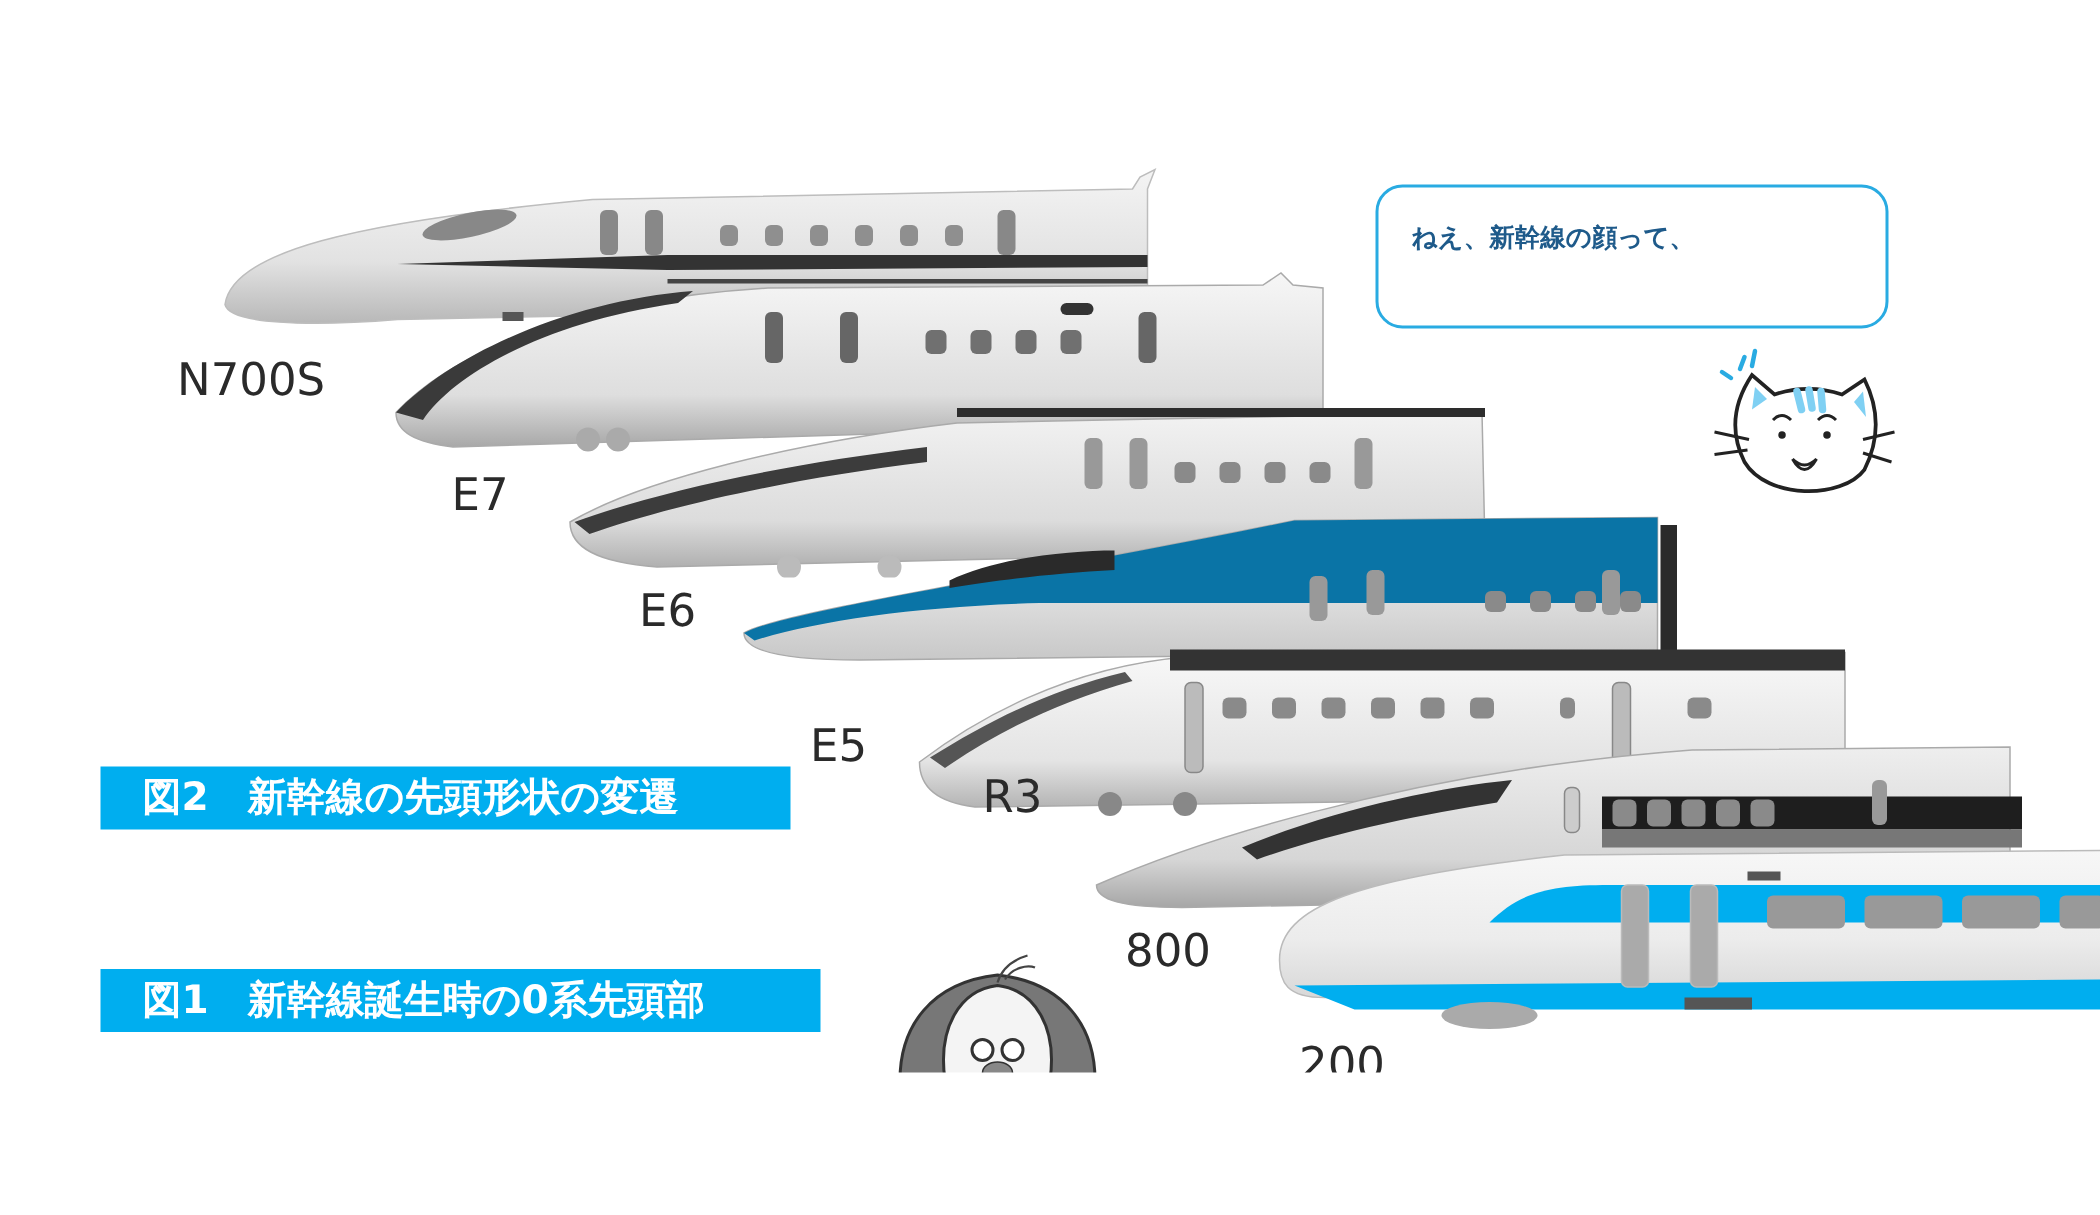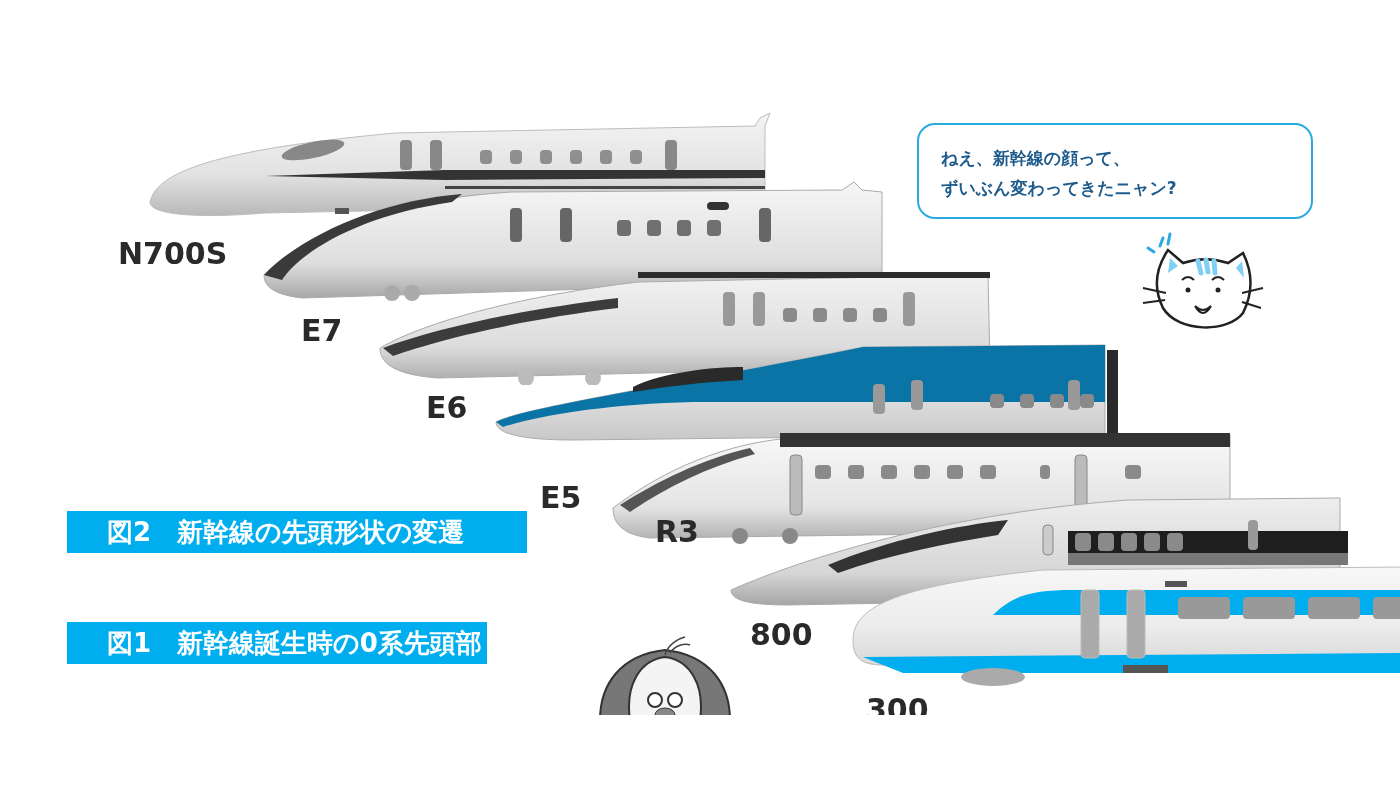--- a/index.html
+++ b/index.html
@@ -1,21 +1,21 @@
 <!DOCTYPE html>
 <html><head>
 <meta charset="utf-8">
 <style>
   html,body{margin:0;padding:0;background:#fff;}
   body{width:1400px;height:810px;position:relative;overflow:hidden;font-family:"DejaVu Sans",sans-serif;}
   .stage{position:absolute;left:0;top:0;width:1400px;height:810px;}
   .train{position:absolute;}
-  .label{position:absolute;font-family:"DejaVu Sans",sans-serif;font-weight:bold;font-size:30px;color:#2a2a2a;letter-spacing:0px;}
-  .caption{position:absolute;left:67px;height:42px;background:#00aeef;color:#fff;font-weight:bold;font-size:26px;line-height:42px;padding-left:40px;box-sizing:border-box;white-space:pre;}
-  .bubble{position:absolute;left:917px;top:123px;width:396px;height:96px;border:2.5px solid #29abe2;border-radius:18px;box-sizing:border-box;background:#fff;}
+  .label{position:absolute;font-family:"DejaVu Sans",sans-serif;font-weight:normal;font-size:30px;color:#2a2a2a;letter-spacing:0px;}
+  .caption{position:absolute;left:67px;height:42px;background:#00aeef;color:#fff;font-weight:bold;font-size:26px;line-height:42px;padding-left:28px;box-sizing:border-box;white-space:pre;}
+  .bubble{position:absolute;left:917px;top:123px;width:342px;height:96px;border:2.5px solid #29abe2;border-radius:18px;box-sizing:border-box;background:#fff;}
   .bubble-line{position:absolute;left:22px;font-weight:bold;font-size:17px;color:#1e5a8a;white-space:nowrap;}
   .cut{position:absolute;left:0;top:715px;width:1400px;height:95px;background:#fff;}
 </style>
 </head>
 <body>
 
 <div class="stage">
 
   <svg class="train" style="left:145px;top:108px" width="630" height="125" viewBox="0 0 630 125">
     <defs>
@@ -185,42 +185,41 @@
         <rect x="335" y="32" width="52" height="22" rx="4"></rect>
         <rect x="400" y="32" width="52" height="22" rx="4"></rect>
         <rect x="465" y="32" width="52" height="22" rx="4"></rect>
         <rect x="530" y="32" width="30" height="22" rx="4"></rect>
       </g>
     <rect x="238" y="25" width="18" height="68" rx="4" fill="#aaa" stroke="#bbb"></rect>
     <rect x="284" y="25" width="18" height="68" rx="4" fill="#aaa" stroke="#bbb"></rect>
     <rect x="322" y="16" width="22" height="6" fill="#555"></rect>
     <ellipse cx="150" cy="112" rx="32" ry="9" fill="#aaa"></ellipse>
   </svg>
-  <div class="label" style="left:866px;top:692px">300</div>
+  <div class="label" style="left:866px;top:692px">200</div>
 
   <div class="bubble">
     <div class="bubble-line" style="top:22px">ねえ、新幹線の顔って、</div>
-    <div class="bubble-line" style="top:52px">ずいぶん変わってきたニャン?</div>
   </div>
 
   <svg style="position:absolute;left:1138px;top:228px" width="130" height="110" viewBox="0 0 130 110">
     <path d="M22 18 L 25 10 M 30 16 L 32 6 M 16 24 L 10 20" stroke="#29abe2" stroke-width="3" stroke-linecap="round"></path>
     <path d="M25 80 C 15 60, 18 40, 30 22 L 45 35 C 60 30, 75 30, 90 35 L 105 25 C 115 45, 115 65, 105 85 C 90 105, 40 105, 25 80 Z" fill="#fff" stroke="#222" stroke-width="2.5"></path>
     <path d="M32 30 L 40 38 L 30 45 Z" fill="#7fd0f3"></path>
     <path d="M60 33 L 63 45 M 68 32 L 70 44 M 76 33 L 77 45" stroke="#7fd0f3" stroke-width="5" stroke-linecap="round"></path>
     <path d="M98 40 L 104 33 L 106 50 Z" fill="#7fd0f3"></path>
     <path d="M44 52 Q 50 46 56 52 M 74 52 Q 80 46 86 52" stroke="#222" stroke-width="2" fill="none"></path>
     <circle cx="50" cy="62" r="2.5" fill="#222"></circle>
       <circle cx="80" cy="62" r="2.5" fill="#222"></circle>
     <path d="M57 78 Q 65 86 73 78 Q 65 92 57 78" fill="#fff" stroke="#222" stroke-width="2"></path>
     <path d="M5 60 L 28 65 M 5 75 L 27 72 M 125 60 L 104 65 M 123 80 L 104 74" stroke="#222" stroke-width="2"></path>
   </svg>
 
   <div class="caption" style="top:511px;width:460px">図2　新幹線の先頭形状の変遷</div>
-  <div class="caption" style="top:622px;width:420px">図1　新幹線誕生時の0系先頭部</div>
+  <div class="caption" style="top:646px;width:480px">図1　新幹線誕生時の0系先頭部</div>
 
   <svg style="position:absolute;left:590px;top:625px" width="150" height="95" viewBox="0 0 150 95">
     <path d="M10 95 C 10 60, 30 30, 75 25 C 120 30, 140 60, 140 95 Z" fill="#777" stroke="#333" stroke-width="2"></path>
     <path d="M40 95 C 35 60, 50 35, 75 32 C 100 35, 115 60, 110 95 Z" fill="#f4f4f4" stroke="#333" stroke-width="2"></path>
     <path d="M75 30 C 78 20, 85 15, 95 12 M 80 28 C 85 20, 95 18, 100 20" stroke="#444" stroke-width="1.5" fill="none"></path>
     <circle cx="65" cy="75" r="7" fill="#fff" stroke="#333" stroke-width="2"></circle>
       <circle cx="85" cy="75" r="7" fill="#fff" stroke="#333" stroke-width="2"></circle>
     <ellipse cx="75" cy="90" rx="10" ry="7" fill="#888" stroke="#333"></ellipse>
   </svg>
 

